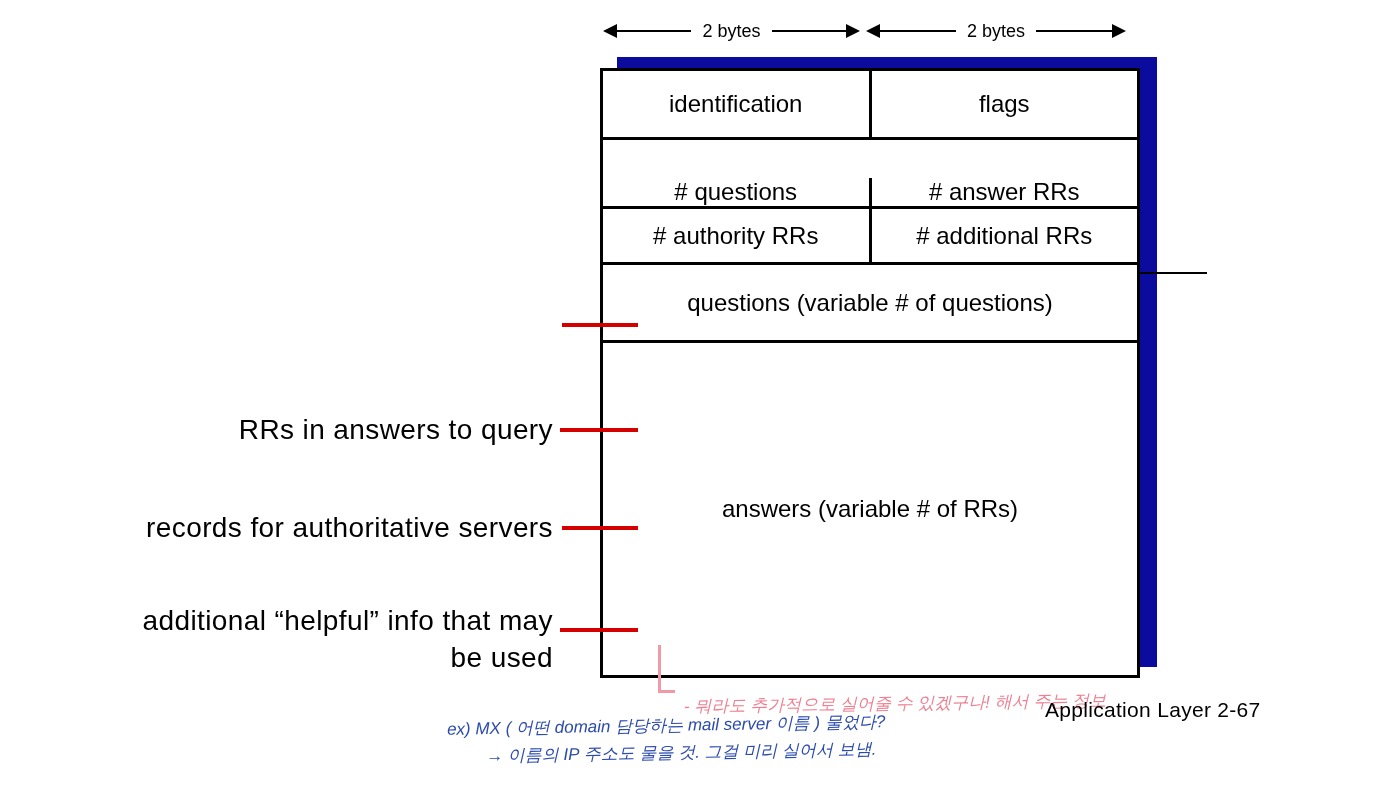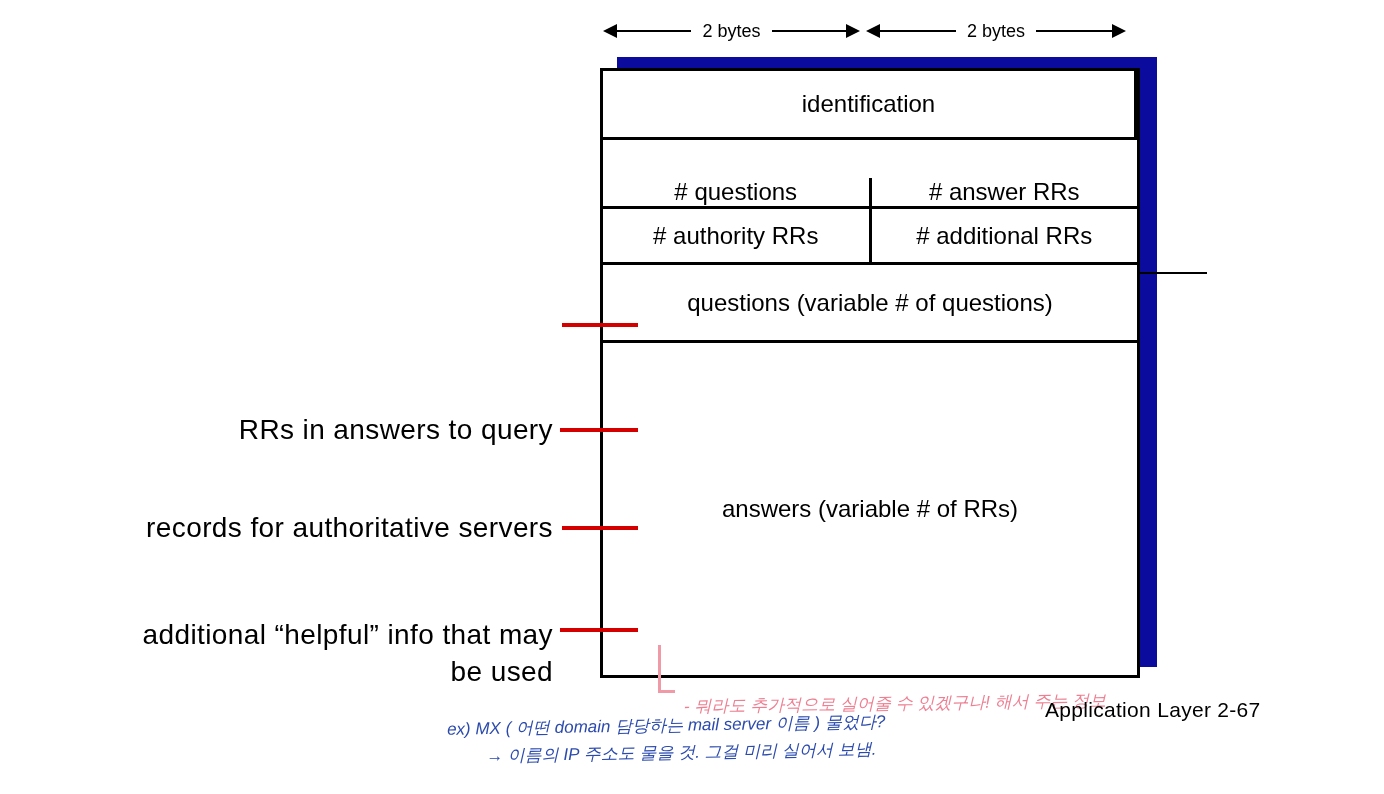--- a/index.html
+++ b/index.html
@@ -69,38 +69,39 @@
     <span class="lbl">2 bytes</span>
     <span class="shaft"></span>
     <span class="ah ah-right"></span>
   </div>
 
   <div class="abs msg-shadow"></div>
 
   <div class="abs msg-table">
     <div class="trow h1">
       <div class="tcell left">identification</div>
+      <div class="tcell">flags</div>
     </div>
     <div class="trow h2">
       <div class="tcell left"># questions</div>
       <div class="tcell"># answer RRs</div>
     </div>
     <div class="trow h3">
       <div class="tcell left"># authority RRs</div>
       <div class="tcell"># additional RRs</div>
     </div>
     <div class="trow v">questions (variable # of questions)</div>
     <div class="trow v">answers (variable # of RRs)</div>
   </div>
 
   <div class="abs divider-ext"></div>
 
   <div class="ann" style="top:412px;">RRs in answers to query</div>
   <div class="ann" style="top:510px;">records for authoritative servers</div>
-  <div class="ann two" style="top:616px;">additional “helpful” info that may
+  <div class="ann two" style="top:602px;">additional “helpful” info that may
 be used</div>
 
   <div class="redline" style="left:562px; top:323px; width:76px;"></div>
   <div class="redline" style="left:560px; top:428px; width:78px;"></div>
   <div class="redline" style="left:562px; top:526px; width:76px;"></div>
   <div class="redline" style="left:560px; top:628px; width:78px;"></div>
 
   <div class="abs pink-v"></div>
   <div class="abs pink-h"></div>
 

